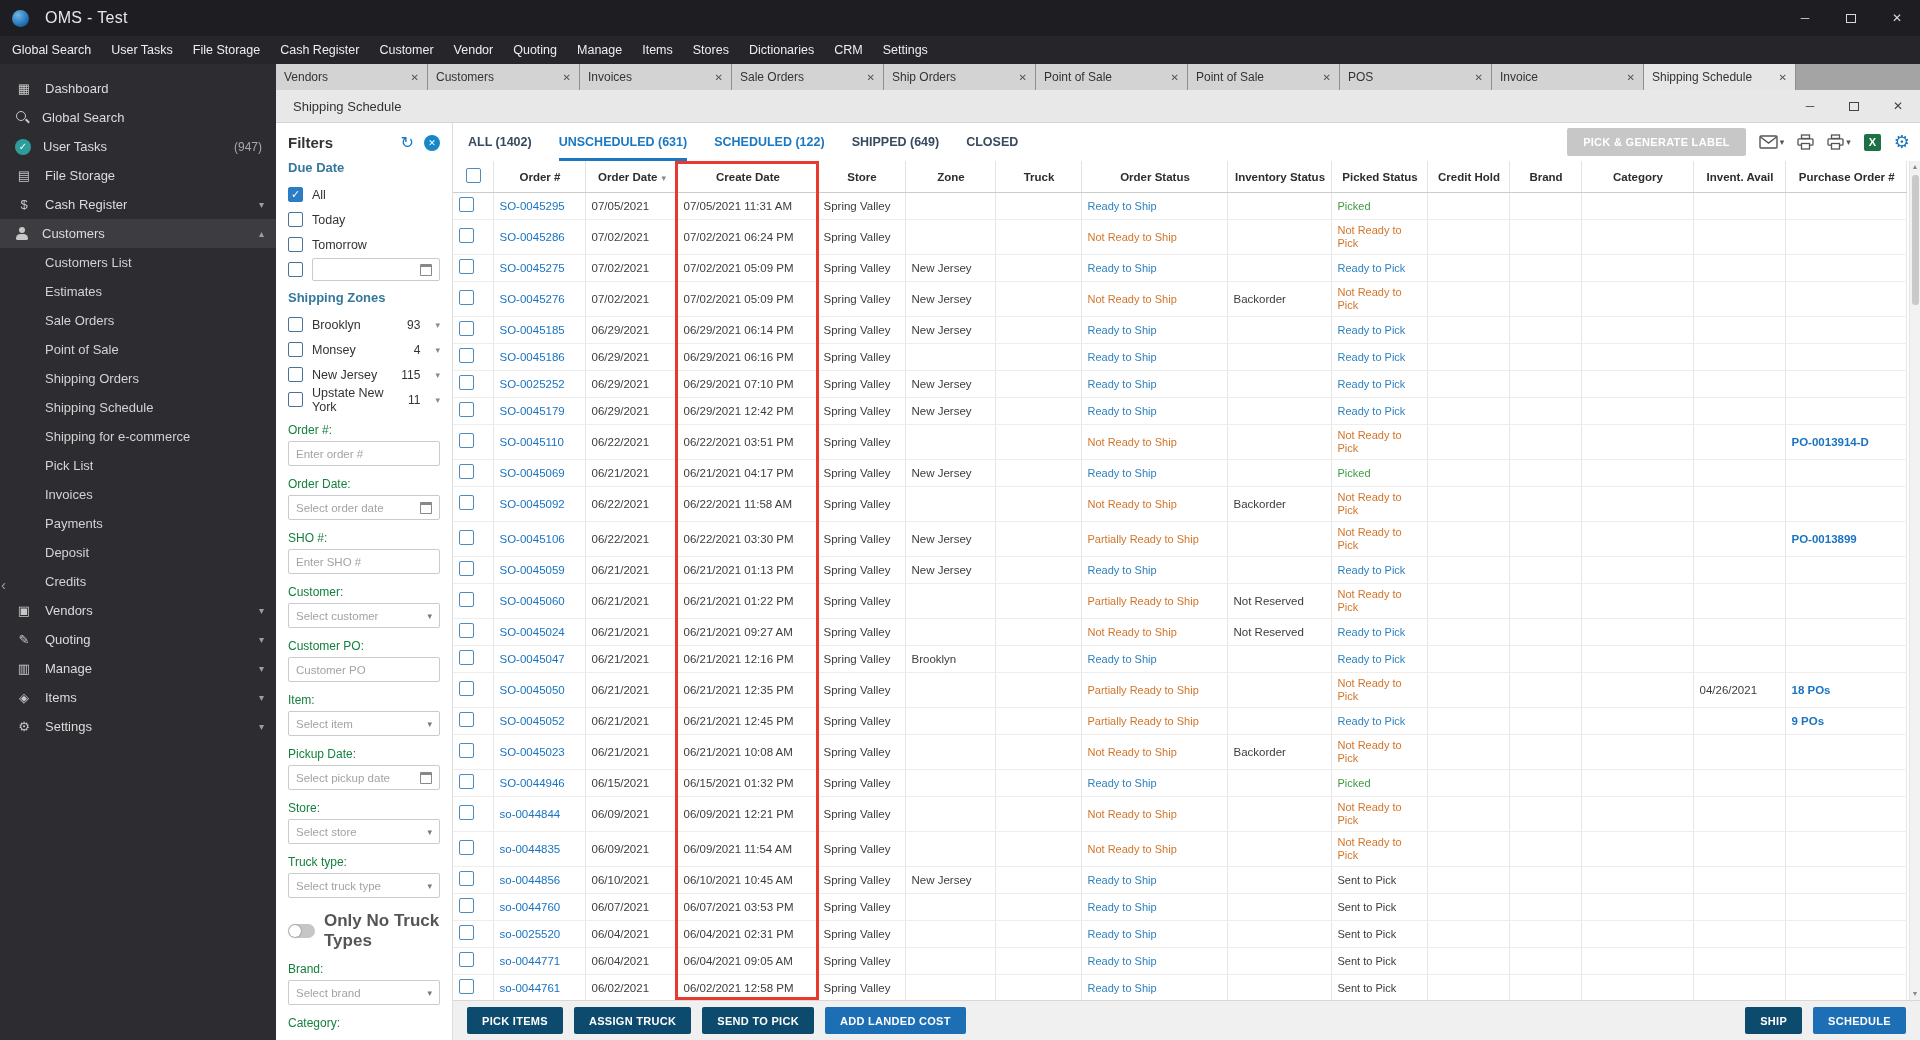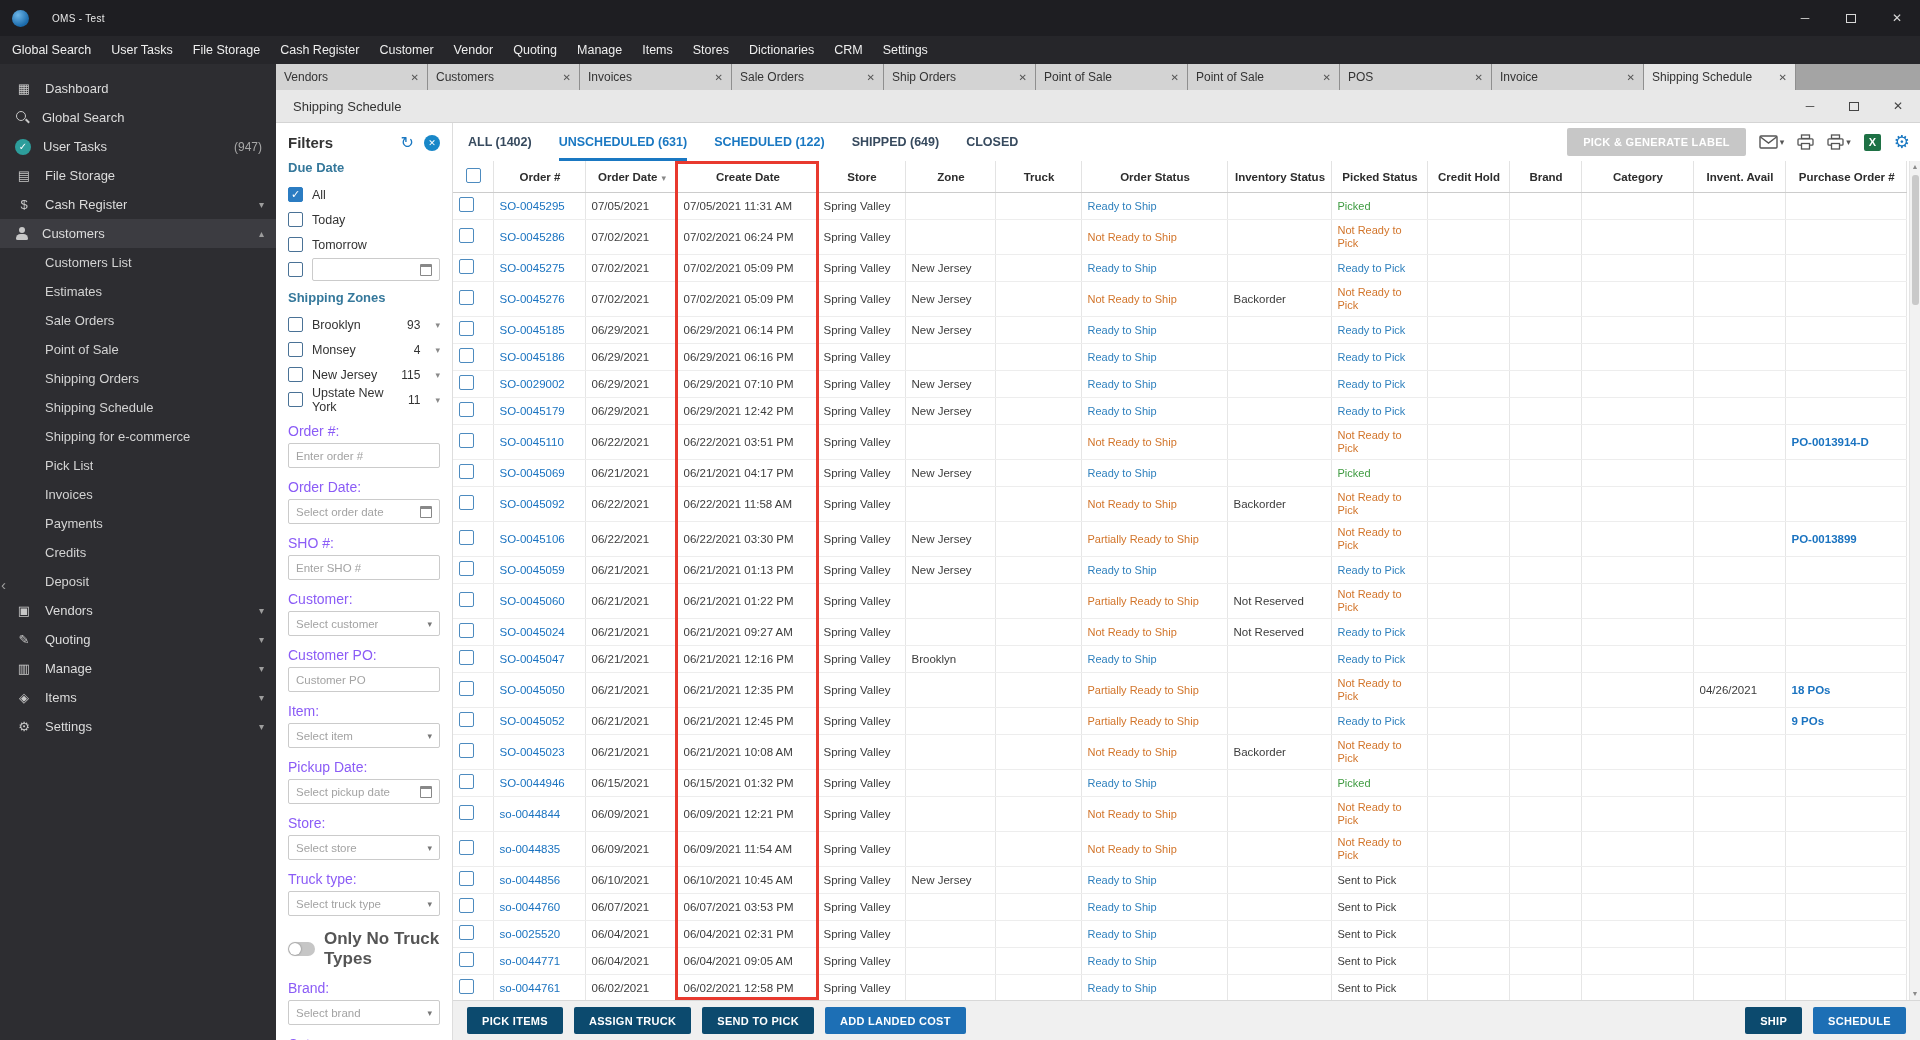--- a/index.html
+++ b/index.html
@@ -2,21 +2,21 @@
 <html><head>
 <meta charset="utf-8">
 <style>
   *{box-sizing:border-box;margin:0;padding:0}
   html,body{width:1920px;height:1040px;overflow:hidden;font-family:"Liberation Sans","DejaVu Sans",sans-serif;background:#fff}
   .app{width:1920px;height:1040px;display:flex;flex-direction:column;position:relative}
 
   
   .titlebar{height:36px;background:#1e1e22;display:flex;align-items:center;color:#e8e8e8;flex:0 0 auto}
   .app-logo{width:17px;height:17px;border-radius:50%;margin-left:12px;background:radial-gradient(circle at 35% 30%,#6db6e8,#1a6aab 70%);flex:0 0 auto}
-  .app-title{font-size:10px;margin-left:23px;letter-spacing:.3px}
+  .app-title{font-size:16px;margin-left:16px;letter-spacing:.3px}
   .win-btns{margin-left:auto;display:flex;height:100%}
   .wbtn{width:46px;display:flex;align-items:center;justify-content:center;color:#d8d8d8;font-size:12px}
   .wbtn .box{width:10px;height:9px;border:1.2px solid #d8d8d8}
 
   
   .menubar{height:28px;background:#26262a;display:flex;align-items:center;padding-left:2px;flex:0 0 auto}
   .menu-item{color:#eee;font-size:12.5px;padding:0 10px;height:100%;display:flex;align-items:center;white-space:nowrap}
 
   
   .bodyrow{flex:1;display:flex;min-height:0}
@@ -77,21 +77,21 @@
   .refresh{margin-left:auto;color:#1a78c2;font-size:16px;margin-right:10px}
   .clearall{width:16px;height:16px;border-radius:50%;background:#1887c8;color:#fff;font-size:9px;display:flex;align-items:center;justify-content:center}
   .f-section{font-size:13px;font-weight:600;color:#35789b;margin:8px 0 7px}
   .chk-row{display:flex;align-items:center;height:25px;gap:9px}
   .cb{width:15px;height:15px;border:1px solid #4a7296;background:#fff;border-radius:2px;flex:0 0 auto;position:relative;display:inline-block}
   .cb.checked{background:#2b7cc2;border-color:#2b7cc2}
   .cb.checked::after{content:'✓';position:absolute;left:0;top:0;width:100%;height:100%;color:#fff;font-size:11px;display:flex;align-items:center;justify-content:center}
   .chk-label{font-size:12.5px;color:#333}
   .zone-count{margin-left:auto;font-size:12px;color:#333}
   .zone-caret{font-size:9px;color:#8a8a8a;margin-left:6px}
-  .f-label{font-size:14px;color:#8b5cf6;margin:11px 0 4px}
+  .f-label{font-size:12px;color:#15803d;margin:11px 0 4px}
   .f-input{height:25px;border:1px solid #cbcbcb;border-radius:2px;display:flex;align-items:center;padding:0 7px;background:#fff}
   .f-input .ph{font-size:11.5px;color:#a3a3a3;overflow:hidden;white-space:nowrap}
   .f-caret{margin-left:auto;font-size:9px;color:#777}
   .cal-ico{width:12px;height:12px;border:1px solid #888;border-top:3.5px solid #888;border-radius:1px;margin-left:auto;flex:0 0 auto}
   .due-date-custom .f-input{flex:1;height:23px}
   .toggle-row{display:flex;align-items:center;gap:9px;margin:13px 0 2px}
   .toggle{width:27px;height:14px;border-radius:8px;background:#c6c6c6;position:relative;flex:0 0 auto}
   .knob{position:absolute;left:1px;top:1px;width:12px;height:12px;border-radius:50%;background:#fff;box-shadow:0 0 2px rgba(0,0,0,.45)}
   .toggle-label{font-size:17px;font-weight:bold;color:#555}
 
@@ -223,25 +223,25 @@
           </div>
           <div class="side-item sub" data-name="sidebar-item-pick-list">
             <span class="s-label" data-name="sidebar-item-label">Pick List</span>
           </div>
           <div class="side-item sub" data-name="sidebar-item-invoices">
             <span class="s-label" data-name="sidebar-item-label">Invoices</span>
           </div>
           <div class="side-item sub" data-name="sidebar-item-payments">
             <span class="s-label" data-name="sidebar-item-label">Payments</span>
           </div>
+          <div class="side-item sub" data-name="sidebar-item-deposit">
+            <span class="s-label" data-name="sidebar-item-label">Deposit</span>
+          </div>
           <div class="side-item sub" data-name="sidebar-item-credits">
             <span class="s-label" data-name="sidebar-item-label">Credits</span>
-          </div>
-          <div class="side-item sub" data-name="sidebar-item-deposit">
-            <span class="s-label" data-name="sidebar-item-label">Deposit</span>
           </div>
           <div class="side-item" data-name="sidebar-item-vendors">
             <span class="s-ico" data-name="vendors-icon">▣</span>
             <span class="s-label" data-name="sidebar-item-label">Vendors</span>
             <span class="s-chev" data-name="chevron-down-icon">▾</span>
           </div>
           <div class="side-item" data-name="sidebar-item-quoting">
             <span class="s-ico" data-name="quoting-icon">✎</span>
             <span class="s-label" data-name="sidebar-item-label">Quoting</span>
             <span class="s-chev" data-name="chevron-down-icon">▾</span>
@@ -607,21 +607,21 @@
                     <td data-name="inventory-status-cell"></td>
                     <td data-name="picked-status-cell"><span class="st st-blue" data-name="picked-status">Ready to Pick</span></td>
                     <td data-name="credit-hold-cell"></td>
                     <td data-name="brand-cell"></td>
                     <td data-name="category-cell"></td>
                     <td data-name="invent-avail-cell"></td>
                     <td data-name="purchase-order-cell"></td>
                   </tr>
                   <tr data-name="table-row">
                     <td data-name="row-select-cell"><span class="cb grid-cb" data-name="row-checkbox"></span></td>
-                    <td data-name="order-cell"><span class="link" data-name="order-link">SO-0029002</span></td>
+                    <td data-name="order-cell"><span class="link" data-name="order-link">SO-0025252</span></td>
                     <td data-name="order-date-cell">06/29/2021</td>
                     <td data-name="create-date-cell">06/29/2021 07:10 PM</td>
                     <td data-name="store-cell">Spring Valley</td>
                     <td data-name="zone-cell">New Jersey</td>
                     <td data-name="truck-cell"></td>
                     <td data-name="order-status-cell"><span class="st st-blue" data-name="order-status">Ready to Ship</span></td>
                     <td data-name="inventory-status-cell"></td>
                     <td data-name="picked-status-cell"><span class="st st-blue" data-name="picked-status">Ready to Pick</span></td>
                     <td data-name="credit-hold-cell"></td>
                     <td data-name="brand-cell"></td>

